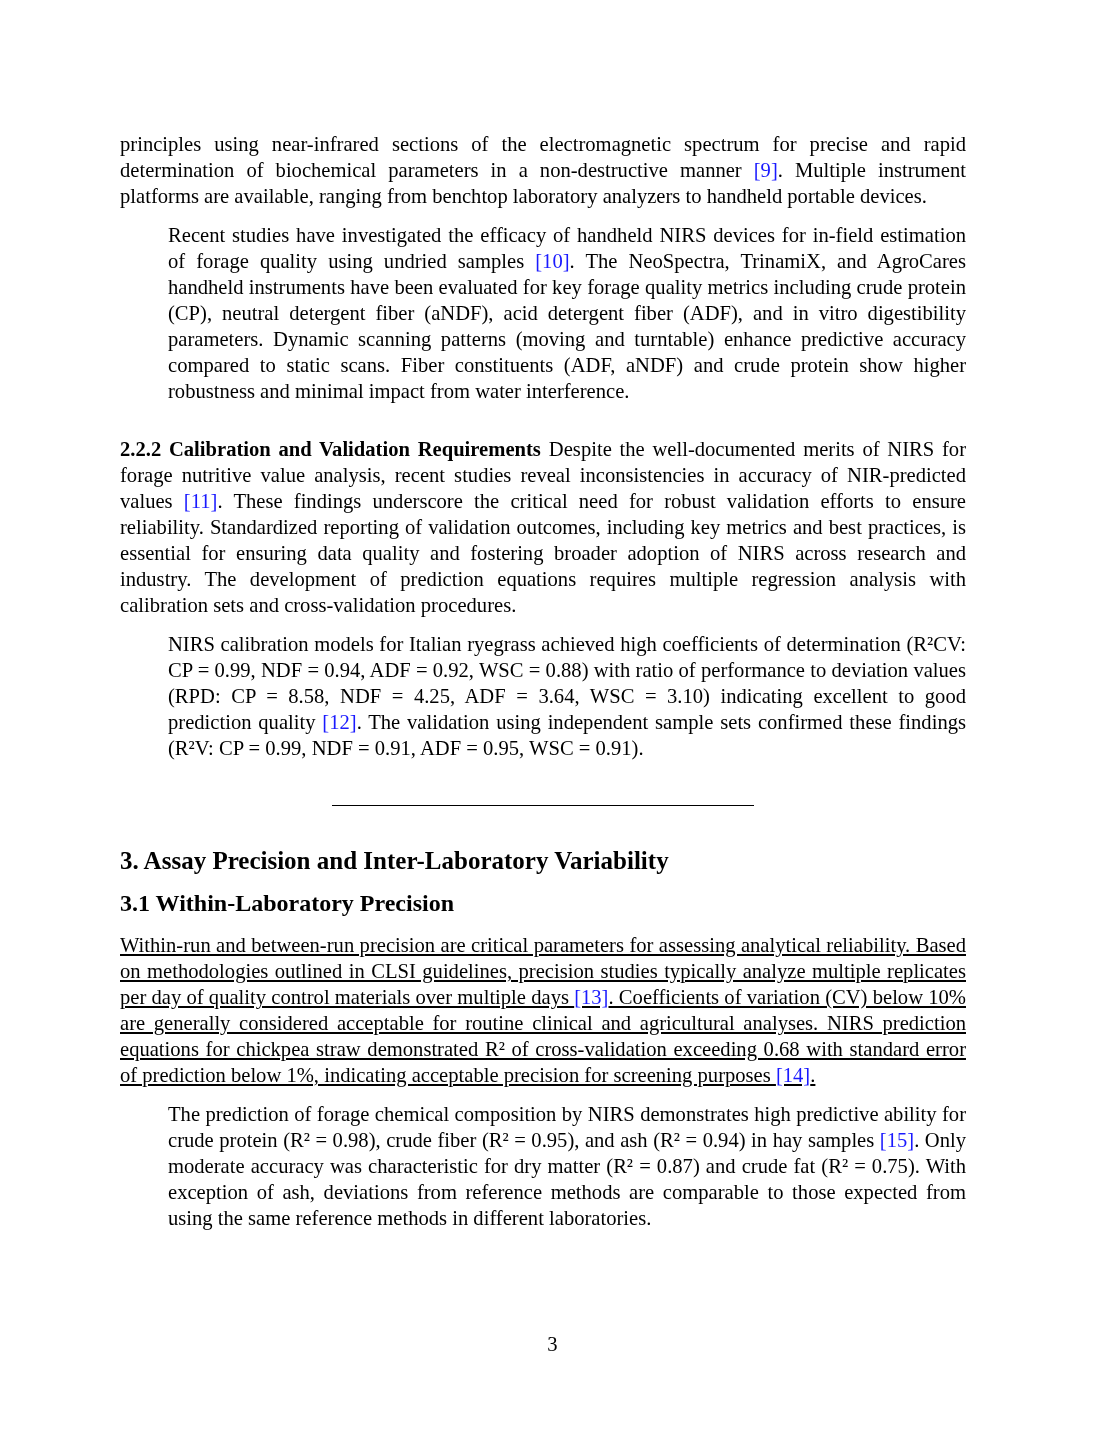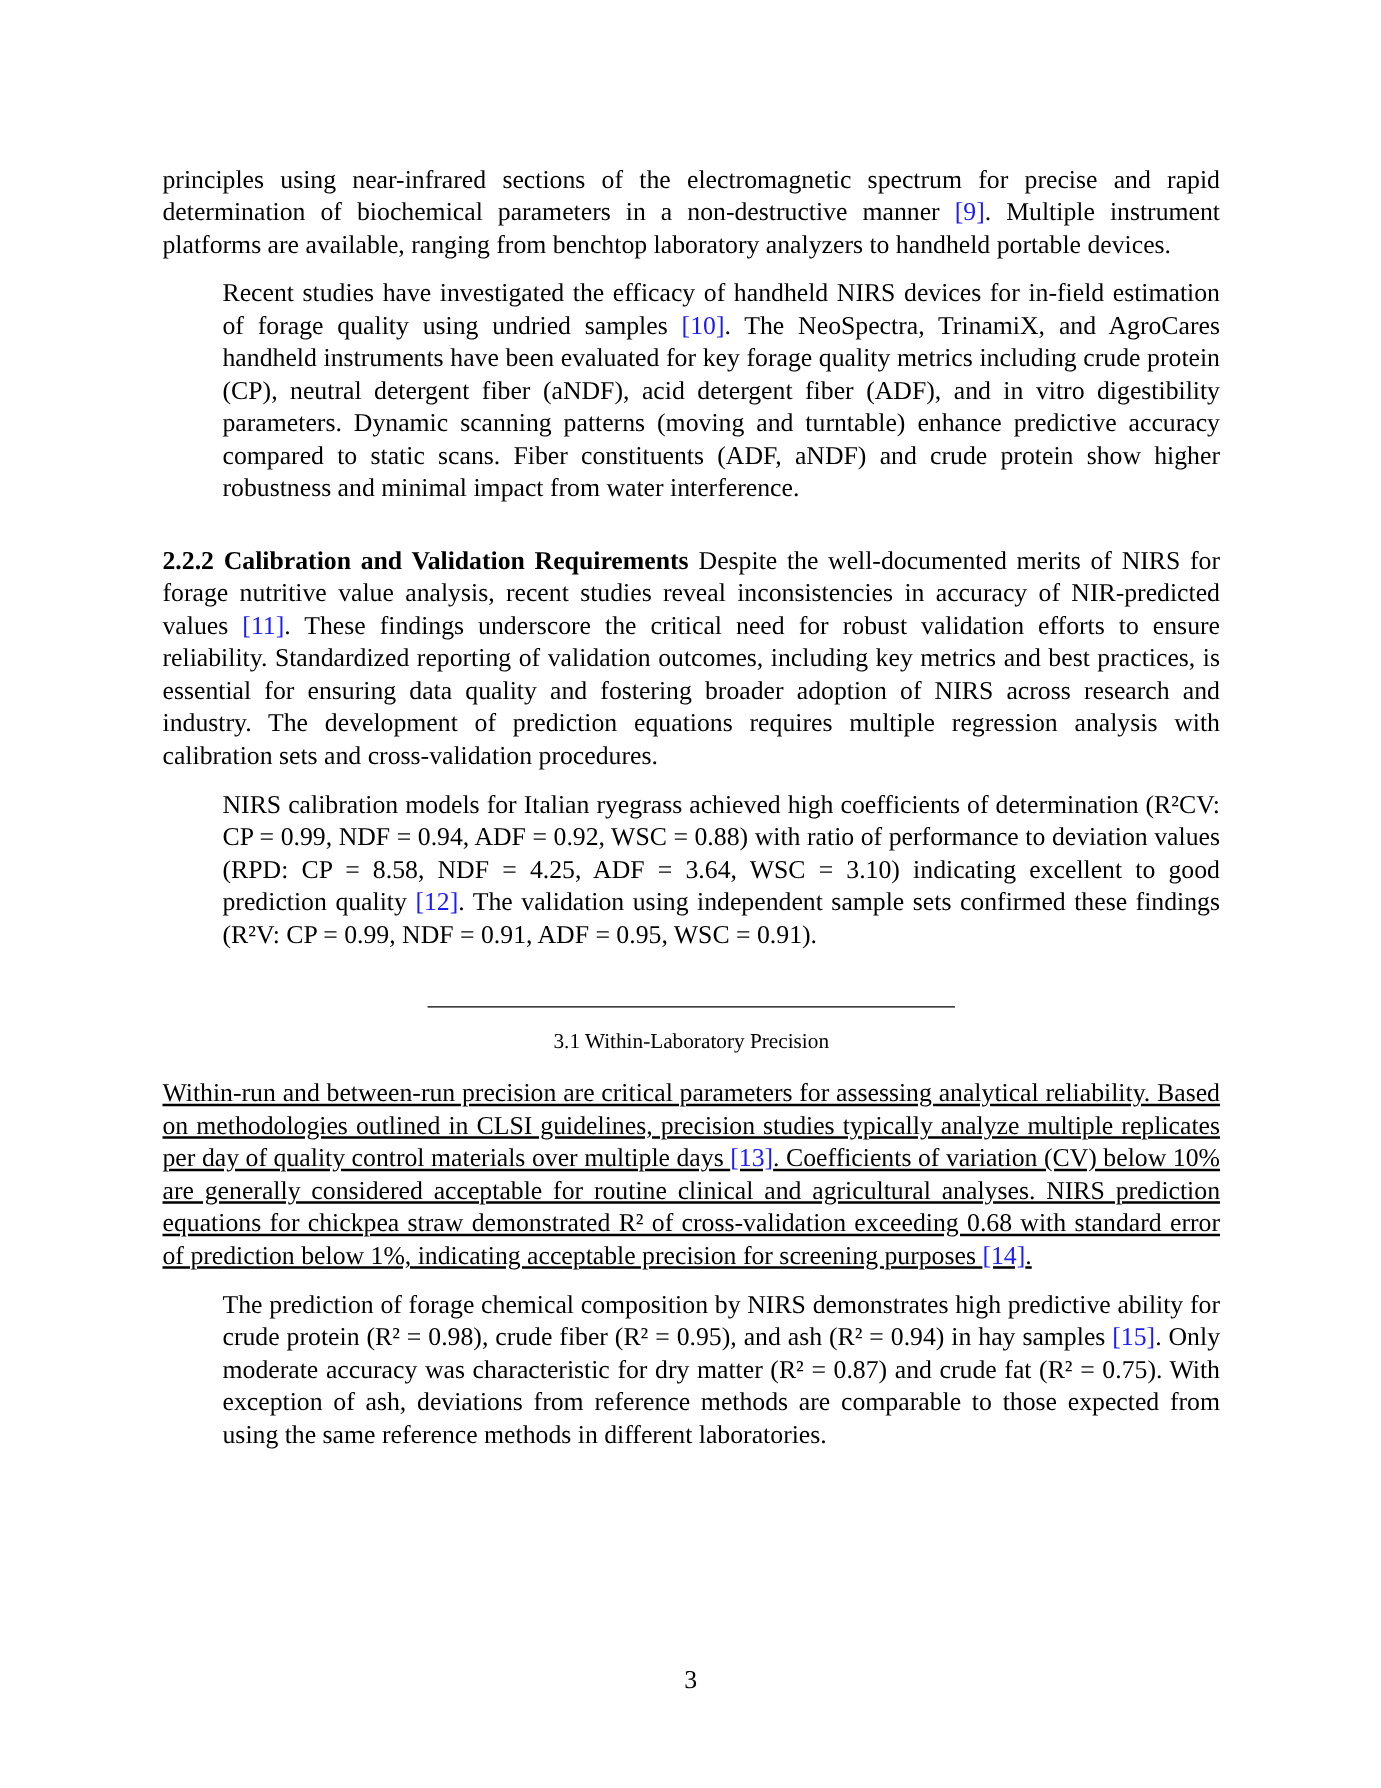--- a/index.html
+++ b/index.html
@@ -1,44 +1,45 @@
 <!DOCTYPE html>
 <html><head>
 <meta charset="utf-8">
 <style>
   html, body { margin: 0; padding: 0; background: #ffffff; }
   body { width: 1105px; height: 1430px; position: relative; overflow: hidden;
          font-family: "Liberation Serif", "DejaVu Serif", serif; color: #000; }
-  .page { position: absolute; left: 130px; top: 131px; width: 846px; }
+  .page { position: absolute; left: 120px; top: 131px; width: 846px; }
   p { margin: 0; font-size: 20.6px; line-height: 26px; text-align: justify; hyphens: manual; }
   .gap { margin-top: 13px; margin-left: 48px; }
   .cite { color: #1a1aff; }
   .runin { font-weight: bold; margin-right: 8px; }
   .subsec-gap { margin-top: 32px; }
   .rule { width: 422px; height: 0; border-top: 1.3px solid #000; margin: 44px auto 0 auto; }
   h2 { font-size: 25px; font-weight: bold; margin: 40px 0 0 0; line-height: 30px; }
-  h3 { font-size: 17px; font-weight: normal; margin: 15px 0 0 0; line-height: 24px; text-align: center; }
+  h3 { font-size: 24px; font-weight: bold; margin: 15px 0 0 0; line-height: 24px; }
   .after-h3 { margin-top: 17px; text-decoration: underline; }
   .pagenum { position: absolute; left: 0; width: 1105px; top: 1333px; text-align: center; font-size: 20.6px; }
 </style>
 </head>
 <body>
 
 <div class="page">
 
   <p><span>principles using near-infrared sections of the electromagnetic spectrum for precise and rapid determination of biochemical parameters in a non-destructive manner </span><a class="cite">[9]</a><span>. Multiple instrument platforms are available, ranging from benchtop laboratory analyzers to handheld portable devices.</span></p>
 
   <p class="gap"><span>Recent studies have investigated the efficacy of handheld NIRS devices for in-field esti­mation of forage quality using undried samples </span><a class="cite">[10]</a><span>.  The NeoSpectra, TrinamiX, and AgroCares handheld instruments have been evaluated for key forage quality metrics in­cluding crude protein (CP), neutral detergent fiber (aNDF), acid detergent fiber (ADF), and in vitro digestibility parameters. Dynamic scanning patterns (moving and turntable) enhance predictive accuracy compared to static scans.  Fiber constituents (ADF, aNDF) and crude protein show higher robustness and minimal impact from water interference.</span></p>
 
   <p class="subsec-gap"><span class="runin">2.2.2 Calibration and Validation Requirements</span><span>Despite the well-documented merits of NIRS for forage nutritive value analysis, recent studies reveal inconsistencies in accuracy of NIR-predicted values </span><a class="cite">[11]</a><span>.  These findings underscore the critical need for robust val­idation efforts to ensure reliability.  Standardized reporting of validation outcomes, in­cluding key metrics and best practices, is essential for ensuring data quality and fostering broader adoption of NIRS across research and industry.  The development of prediction equations requires multiple regression analysis with calibration sets and cross-validation procedures.</span></p>
 
   <p class="gap"><span>NIRS calibration models for Italian ryegrass achieved high coefficients of determination (R²CV: CP = 0.99, NDF = 0.94, ADF = 0.92, WSC = 0.88) with ratio of performance to devi­ation values (RPD: CP = 8.58, NDF = 4.25, ADF = 3.64, WSC = 3.10) indicating excellent to good prediction quality </span><a class="cite">[12]</a><span>. The validation using independent sample sets confirmed these findings (R²V: CP = 0.99, NDF = 0.91, ADF = 0.95, WSC = 0.91).</span></p>
 
   <div class="rule"></div>
 
+  <h2>3. Assay Precision and Inter-Laboratory Variability</h2>
   <h3>3.1 Within-Laboratory Precision</h3>
 
   <p class="after-h3"><span>Within-run and between-run precision are critical parameters for assessing analytical re­liability.  Based on methodologies outlined in CLSI guidelines, precision studies typically analyze multiple replicates per day of quality control materials over multiple days </span><a class="cite">[13]</a><span>. Coefficients of variation (CV) below 10% are generally considered acceptable for routine clinical and agricultural analyses.  NIRS prediction equations for chickpea straw demon­strated R² of cross-validation exceeding 0.68 with standard error of prediction below 1%, indicating acceptable precision for screening purposes </span><a class="cite">[14]</a><span>.</span></p>
 
   <p class="gap"><span>The prediction of forage chemical composition by NIRS demonstrates high predictive abil­ity for crude protein (R² = 0.98), crude fiber (R² = 0.95), and ash (R² = 0.94) in hay samples </span><a class="cite">[15]</a><span>. Only moderate accuracy was characteristic for dry matter (R² = 0.87) and crude fat (R² = 0.75).  With exception of ash, deviations from reference methods are comparable to those expected from using the same reference methods in different laboratories.</span></p>
 
 </div>
 
 <div class="pagenum">3</div>
 

